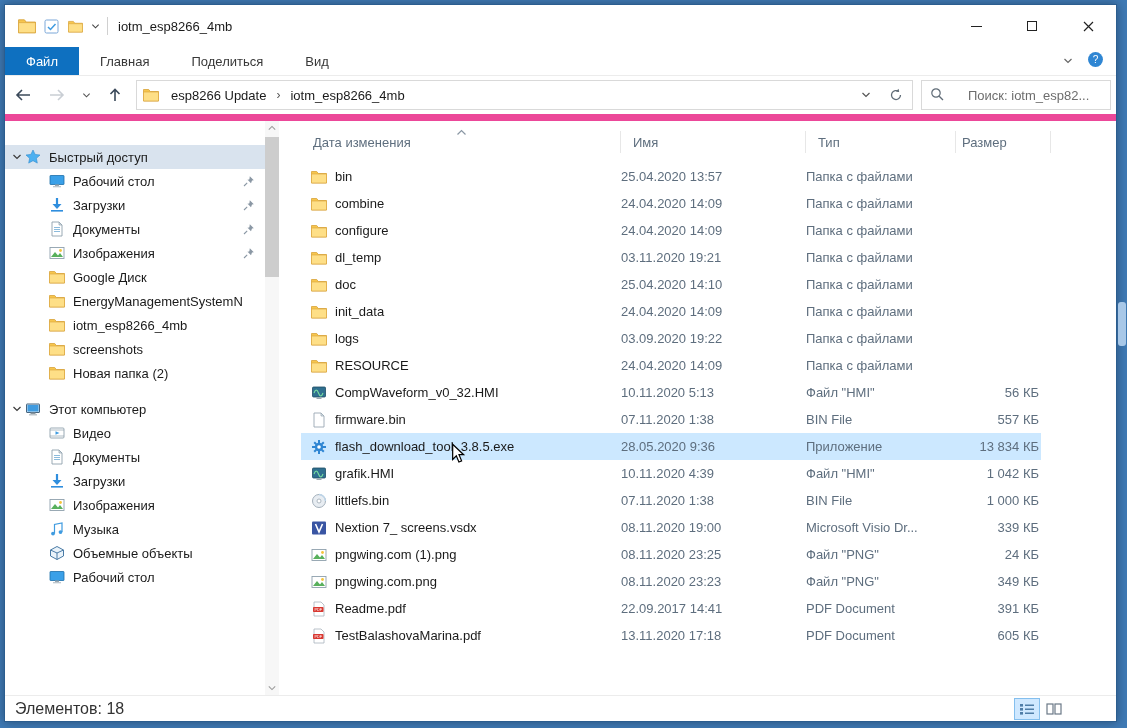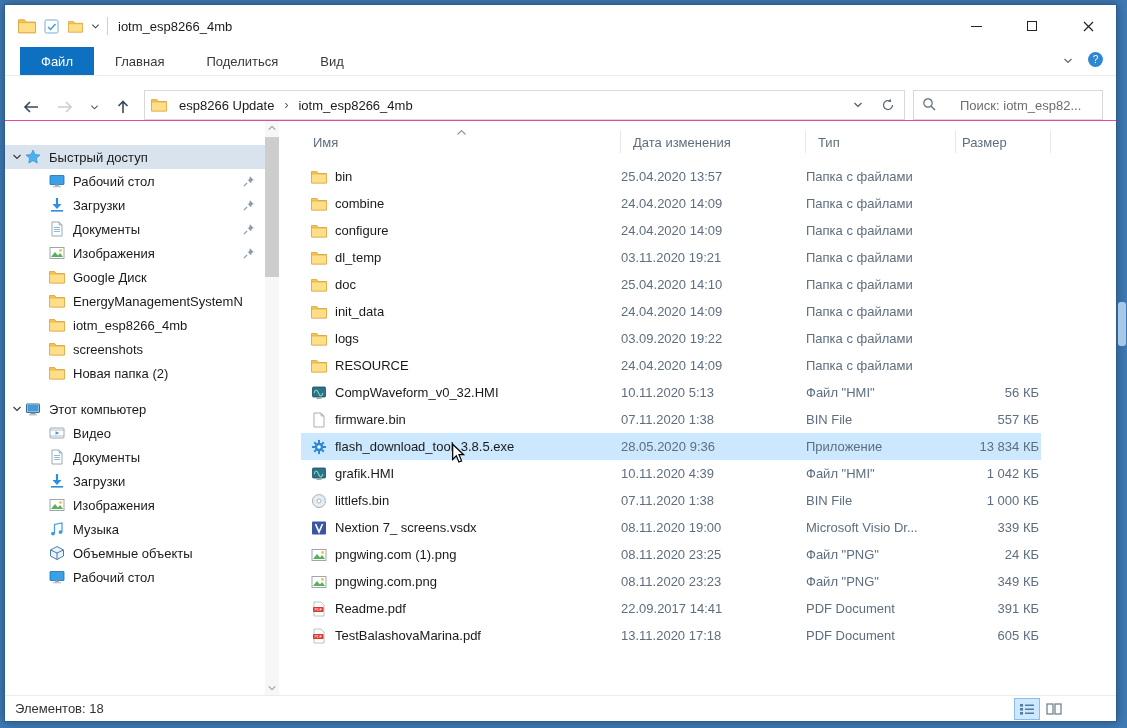--- a/index.html
+++ b/index.html
@@ -19,26 +19,26 @@
   .titlebar { height:42px; flex:0 0 auto; display:flex; align-items:center; padding-left:10px; }
   .tb-ic { display:inline-flex; align-items:center; justify-content:center; width:24px; height:24px; }
   .tb-ic.small { width:16px; }
   .tb-sep { width:1px; height:18px; background:#d0d0d0; margin:0 10px 0 4px; }
   .tb-title { font-size:13px; color:#1a1a1a; }
   .win-controls { margin-left:auto; display:flex; height:100%; }
   .wc { width:56px; height:100%; display:flex; align-items:center; justify-content:center; }
   .glyph-min { width:11px; height:1px; background:#222; display:block; }
   .glyph-max { width:10px; height:10px; border:1px solid #222; display:block; }
   
-  .tabsrow { height:29px; flex:0 0 auto; display:flex; align-items:stretch; border-bottom:1px solid #ececec;padding-left:15px; }
+  .tabsrow { height:29px; flex:0 0 auto; display:flex; align-items:stretch; border-bottom:1px solid #ececec; }
   .tab { padding:0 21px; display:flex; align-items:center; color:#383838; font-size:13px; }
   .tab.active { background:#0e70c0; color:#fff; }
   .tabs-right { margin-left:auto; display:flex; align-items:center; gap:14px; padding-right:12px; }
   
-  .addrrow { height:45px; flex:0 0 auto; display:flex; align-items:flex-end; padding:0 13px; gap:8px; border-bottom:1px solid #ec4899; }
+  .addrrow { height:45px; flex:0 0 auto; display:flex; align-items:center; padding:0 5px; gap:8px; border-bottom:7px solid #ec4899; }
   .nav { display:inline-flex; align-items:center; justify-content:center; width:26px; height:26px; }
   .nav.chev { width:16px; }
   .addrbox { flex:1; height:30px; border:1px solid #d9d9d9; display:flex; align-items:center; padding:0 2px 0 6px; gap:2px; }
   .ab-ic { display:inline-flex; margin-right:4px; }
   .crumb { padding:0 6px; color:#1a1a1a; white-space:nowrap; }
   .csep { color:#555; font-size:12px; padding:0 2px; }
   .spacer { flex:1; }
   .ab-btn { display:inline-flex; align-items:center; justify-content:center; width:28px; height:26px; }
   .searchbox { width:190px; height:30px; border:1px solid #d9d9d9; display:flex; align-items:center; padding:0 8px; gap:24px; flex:0 0 auto; }
   .searchbox .ph { color:#6d6d6d; white-space:nowrap; overflow:hidden; }
@@ -65,21 +65,21 @@
   .fh { height:22px; display:flex; align-items:center; border-right:1px solid #e7e7e7; padding-left:12px; }
   .fh.c-size { padding-left:6px; }
   .rows { }
   .frow { height:27px; display:grid; grid-template-columns:320px 185px 150px 85px; align-items:center; margin-left:22px; width:740px; }
   .frow.hl { background:#cce8ff; }
   .cell { white-space:nowrap; overflow:hidden; }
   .c-namecell { display:flex; align-items:center; gap:8px; padding-left:10px; }
   .dim { color:#5e6e7e; }
   .c-size { text-align:right; padding-right:2px; }
   
-  .statusbar { height:26px; flex:0 0 auto; display:flex; align-items:center; padding:0 10px; font-size:13px; color:#333; border-top:1px solid #ececec; }
+  .statusbar { height:26px; flex:0 0 auto; display:flex; align-items:center; padding:0 10px; font-size:16px; color:#333; border-top:1px solid #ececec; }
   .view-toggles { margin-left:auto; display:flex; gap:3px; padding-right:40px; }
   .vt { width:24px; height:20px; display:flex; align-items:center; justify-content:center; }
   .vt.sel { background:#cfe8ff; outline:1px solid #84bfee; }
   
   .rs-thumb { position:absolute; right:1px; top:302px; width:8px; height:44px; background:#a8c8e8; border-radius:3px; }
   .cursor { position:absolute; left:450px; top:443px; pointer-events:none; }
 </style>
 </head>
 <body>
 
@@ -442,22 +442,22 @@
       </span>
     </div>
 
     <div class="filearea">
       <span class="sortcaret">
         <svg width="11" height="7" viewBox="0 0 10 7">
             <path d="M1 5.5L5 1.5l4 4" fill="none" stroke="#8a97a4" stroke-width="1.2"></path>
           </svg>
       </span>
       <div class="fheader">
+        <div class="fh">Дата изменения</div>
         <div class="fh c-name">Имя</div>
-        <div class="fh">Дата изменения</div>
         <div class="fh">Тип</div>
         <div class="fh c-size">Размер</div>
       </div>
       <div class="rows">
           <div class="frow">
             <div class="cell c-namecell">
               <span class="ic">
                 <svg width="16" height="14" viewBox="0 0 16 14">
                   <path d="M0.5 1.5h5.2l1.6 2h8.2v9.5H0.5z" fill="#f7c64e" stroke="#d8a33a" stroke-width="0.8"></path>
                   <path d="M0.5 4h15v9H0.5z" fill="#fedf87" stroke="#d8a33a" stroke-width="0.6"></path>

